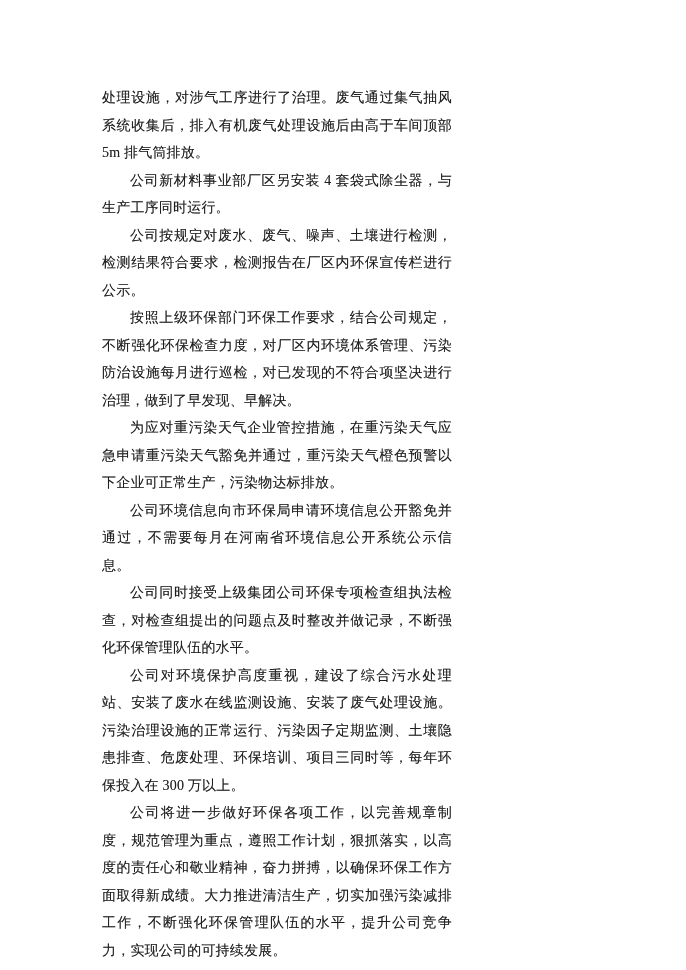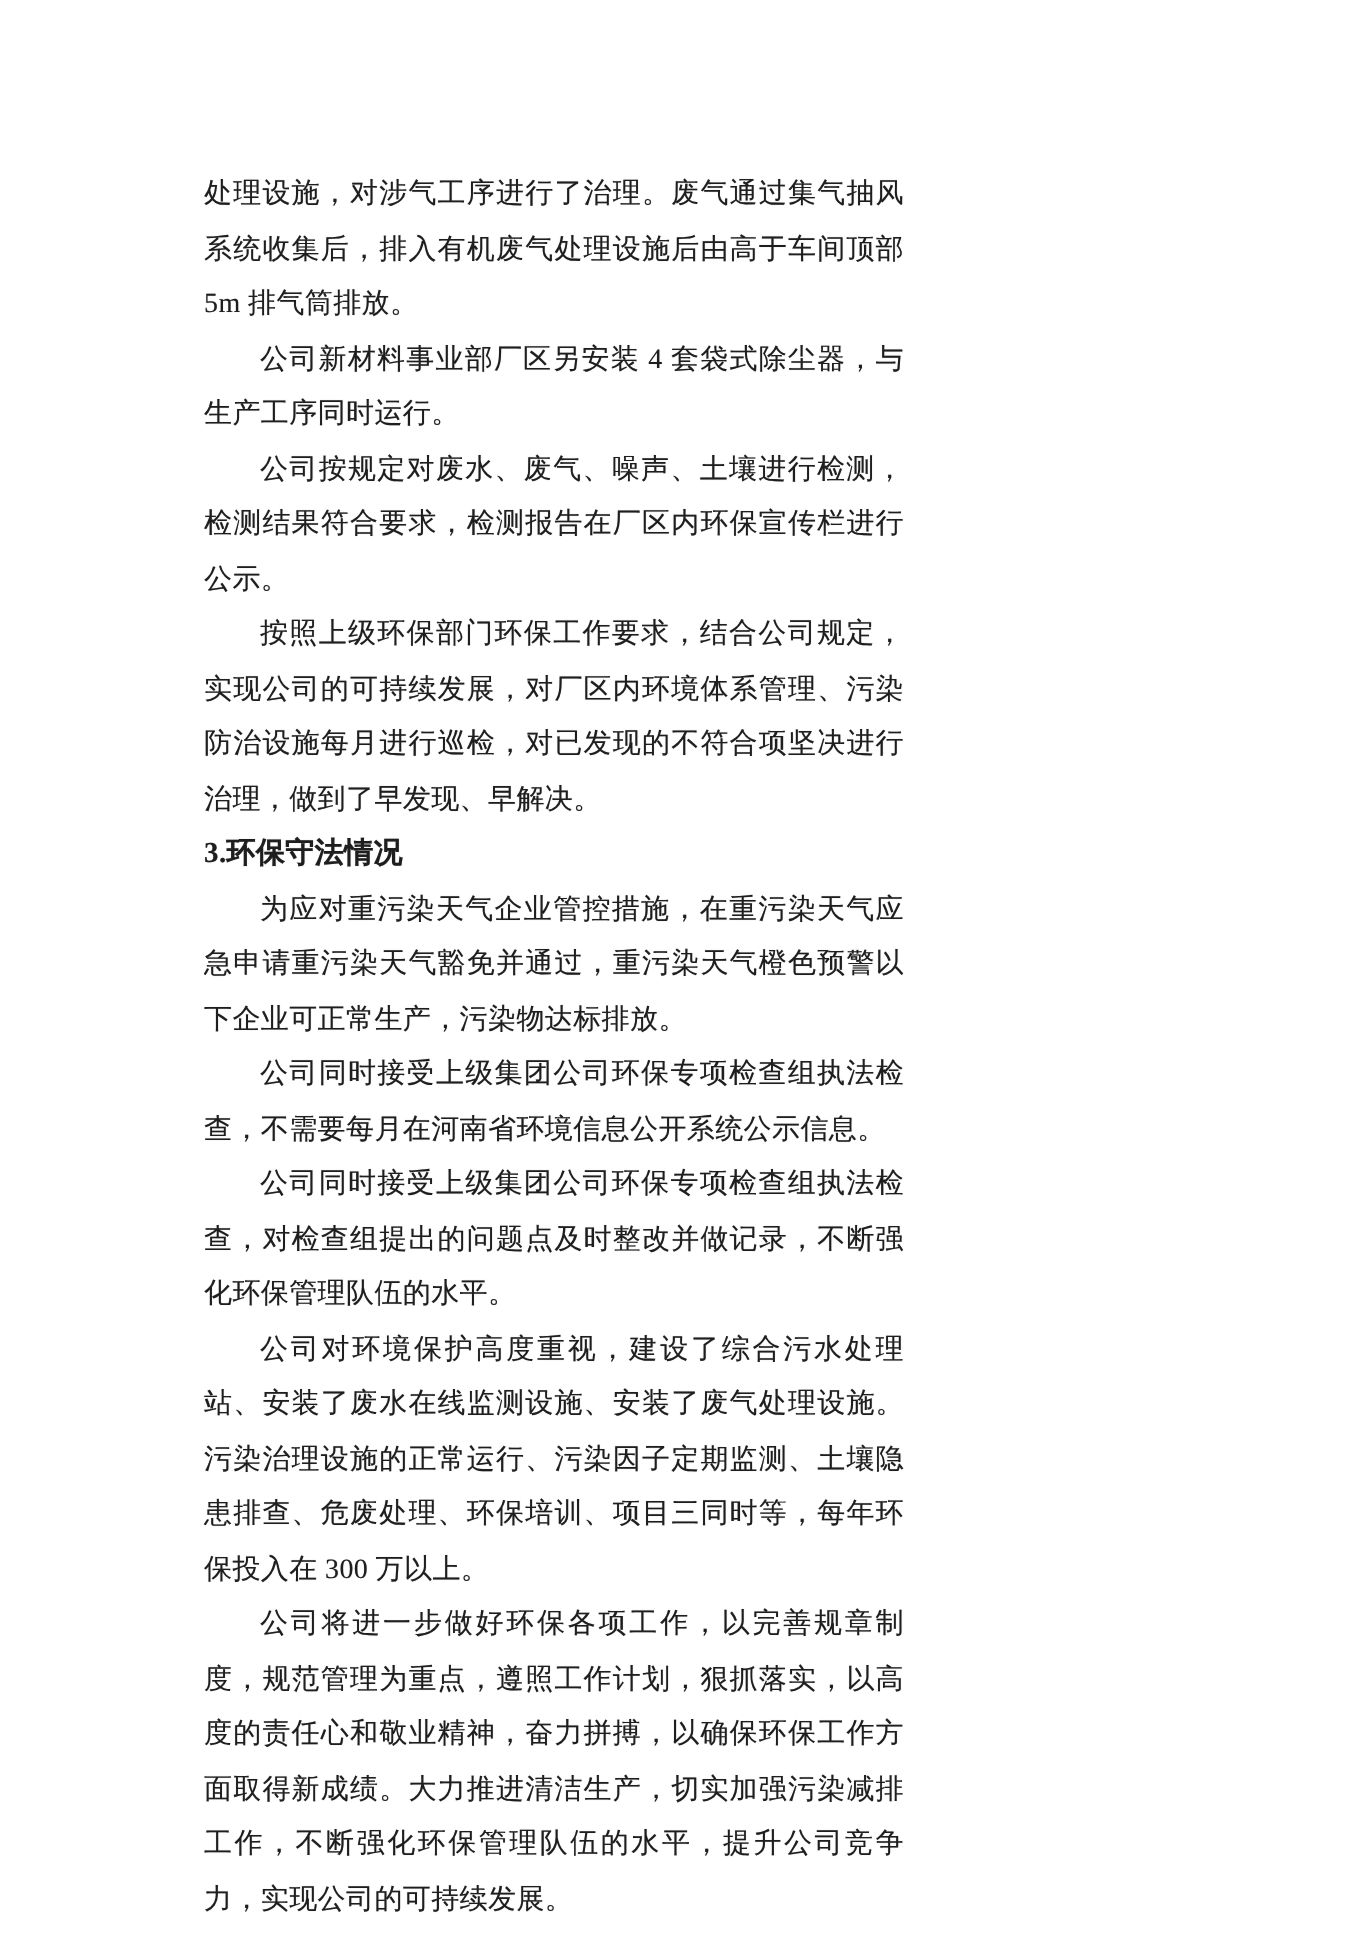--- a/index.html
+++ b/index.html
@@ -57,22 +57,21 @@
     text-shadow: 0 0 0.4px rgba(30,30,30,0.45);
   }
 </style>
 </head>
 <body>
 
 <div class="page">
   <p class="body-para">处理设施，对涉气工序进行了治理。废气通过集气抽风系统收集后，排入有机废气处理设施后由高于车间顶部 5m 排气筒排放。</p>
   <p class="body-para indent">公司新材料事业部厂区另安装 4 套袋式除尘器，与生产工序同时运行。</p>
   <p class="body-para indent">公司按规定对废水、废气、噪声、土壤进行检测，检测结果符合要求，检测报告在厂区内环保宣传栏进行公示。</p>
-  <p class="body-para indent">按照上级环保部门环保工作要求，结合公司规定，实现公司的可持续发展，对厂区内环境体系管理、污染防治设施每月进行巡检，对已发现的不符合项坚决进行治理，做到了早发现、早解决。</p>
-  <h3 class="section-heading">3.环保守法情况</h3>
+  <p class="body-para indent">按照上级环保部门环保工作要求，结合公司规定，不断强化环保检查力度，对厂区内环境体系管理、污染防治设施每月进行巡检，对已发现的不符合项坚决进行治理，做到了早发现、早解决。</p>
   <p class="body-para indent">为应对重污染天气企业管控措施，在重污染天气应急申请重污染天气豁免并通过，重污染天气橙色预警以下企业可正常生产，污染物达标排放。</p>
-  <p class="body-para indent">公司同时接受上级集团公司环保专项检查组执法检查，不需要每月在河南省环境信息公开系统公示信息。</p>
+  <p class="body-para indent">公司环境信息向市环保局申请环境信息公开豁免并通过，不需要每月在河南省环境信息公开系统公示信息。</p>
   <p class="body-para indent">公司同时接受上级集团公司环保专项检查组执法检查，对检查组提出的问题点及时整改并做记录，不断强化环保管理队伍的水平。</p>
   <p class="body-para indent">公司对环境保护高度重视，建设了综合污水处理站、安装了废水在线监测设施、安装了废气处理设施。污染治理设施的正常运行、污染因子定期监测、土壤隐患排查、危废处理、环保培训、项目三同时等，每年环保投入在 300 万以上。</p>
   <p class="body-para indent">公司将进一步做好环保各项工作，以完善规章制度，规范管理为重点，遵照工作计划，狠抓落实，以高度的责任心和敬业精神，奋力拼搏，以确保环保工作方面取得新成绩。大力推进清洁生产，切实加强污染减排工作，不断强化环保管理队伍的水平，提升公司竞争力，实现公司的可持续发展。</p>
   <div class="sign-company">与生产工序同时运行</div>
   <div class="sign-date">2022 年 3 月 24 日</div>
 </div>
 
 </body></html>

